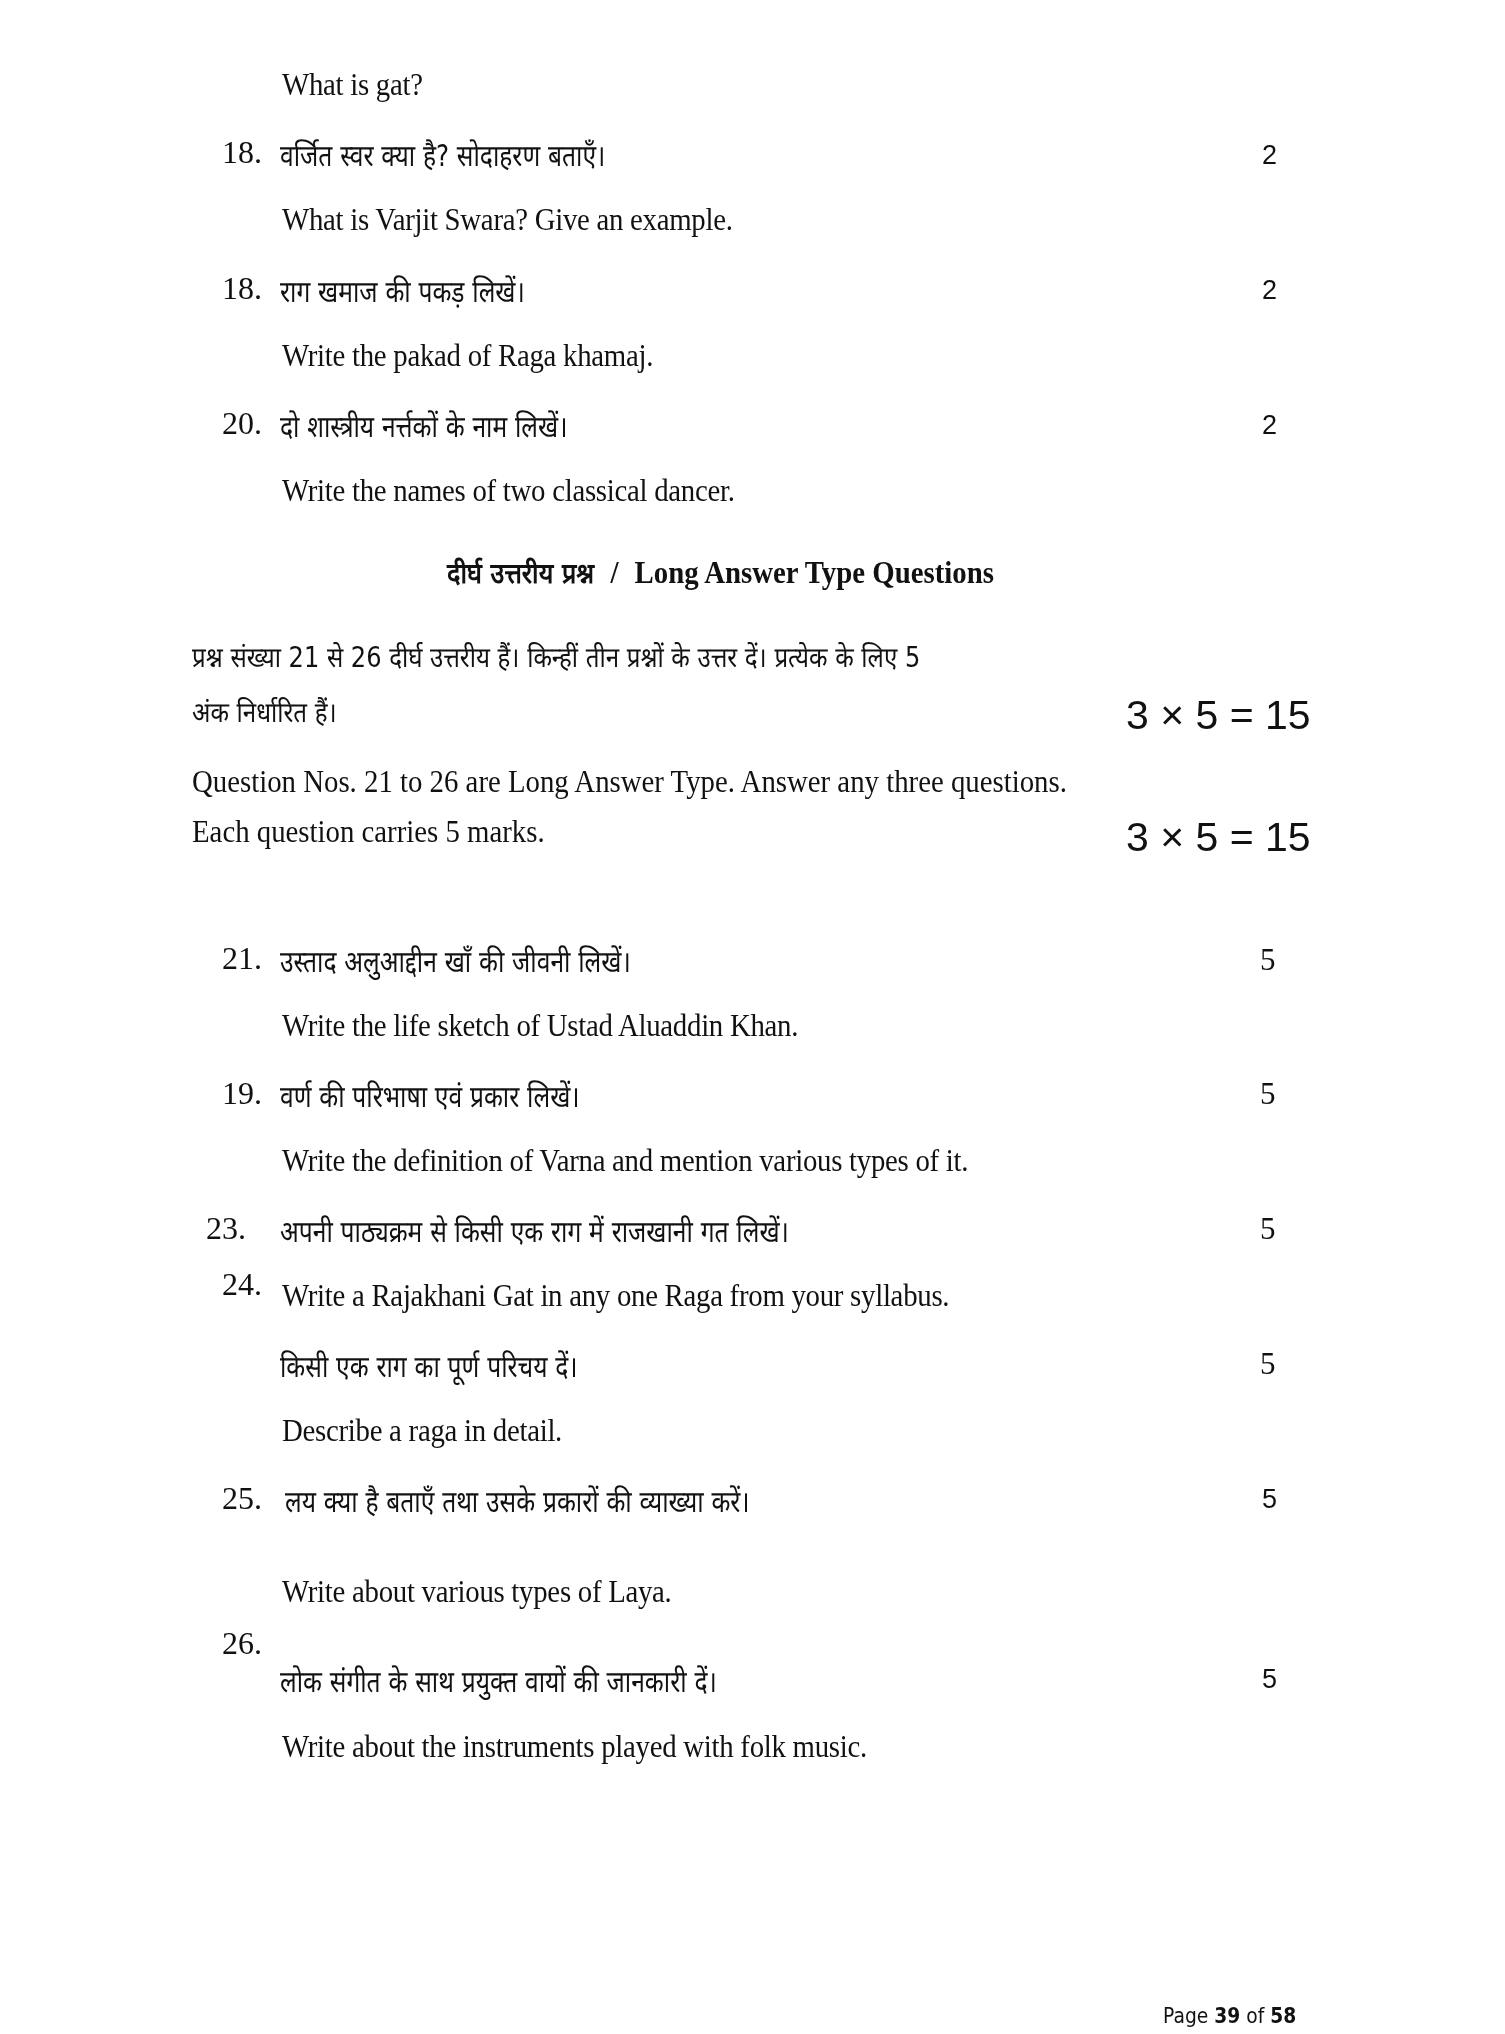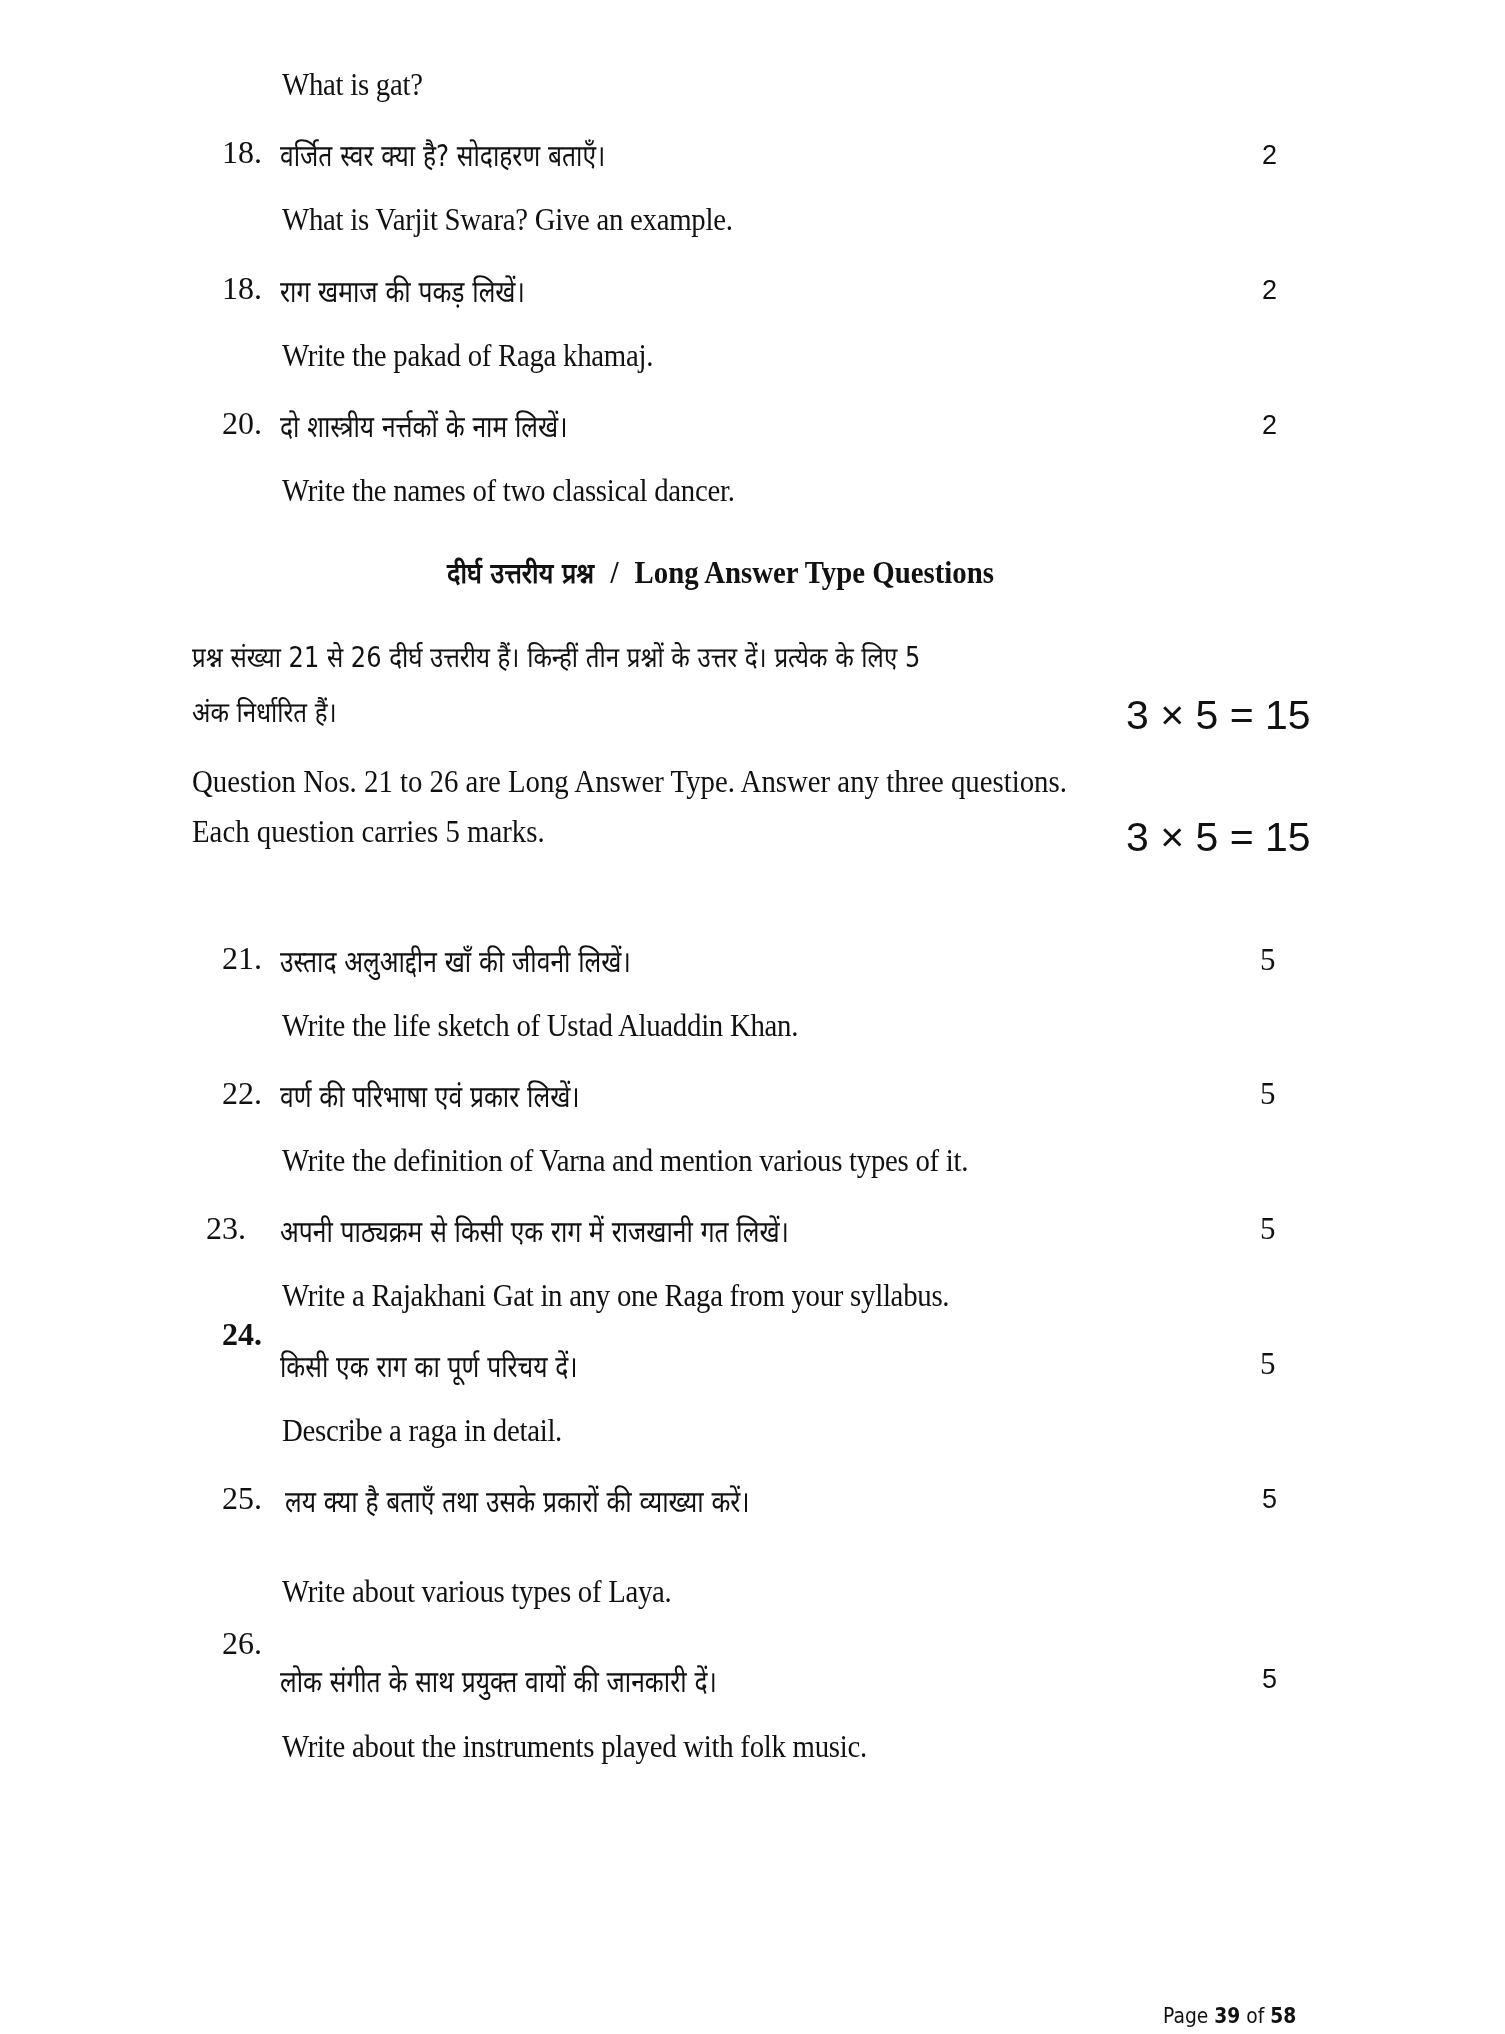--- a/index.html
+++ b/index.html
@@ -127,35 +127,35 @@
   </div>
 
   <div>
     <span class="abs qnum" style="left:222px; top:940px;">21.</span>
     <span class="abs hi" style="left:280px; top:940px;">उस्ताद अलुआद्दीन खाँ की जीवनी लिखें।</span>
     <span class="mark-serif" style="left:1260px; top:942px;">5</span>
     <span class="abs en" style="left:282px; top:1007px;">Write the life sketch of Ustad Aluaddin Khan.</span>
   </div>
 
   <div>
-    <span class="abs qnum" style="left:222px; top:1075px;">22.</span>
+    <span class="abs qnum" style="left:222px; top:1075px;">19.</span>
     <span class="abs hi" style="left:280px; top:1075px;">वर्ण की परिभाषा एवं प्रकार लिखें।</span>
     <span class="mark-serif" style="left:1260px; top:1076px;">5</span>
     <span class="abs en" style="left:282px; top:1142px;">Write the definition of Varna and mention various types of it.</span>
   </div>
 
   <div>
     <span class="abs qnum" style="left:206px; top:1210px;">23.</span>
     <span class="abs hi" style="left:280px; top:1210px;">अपनी पाठ्यक्रम से किसी एक राग में राजखानी गत लिखें।</span>
     <span class="mark-serif" style="left:1260px; top:1211px;">5</span>
     <span class="abs en" style="left:282px; top:1277px;">Write a Rajakhani Gat in any one Raga from your syllabus.</span>
   </div>
 
   <div>
-    <span class="abs qnum" style="left:222px; top:1316px;font-weight:bold;">24.</span>
+    <span class="abs qnum" style="left:222px; top:1266px;">24.</span>
     <span class="abs hi" style="left:280px; top:1345px;">किसी एक राग का पूर्ण परिचय दें।</span>
     <span class="mark-serif" style="left:1260px; top:1346px;">5</span>
     <span class="abs en" style="left:282px; top:1412px;">Describe a raga in detail.</span>
   </div>
 
   <div>
     <span class="abs qnum" style="left:222px; top:1480px;">25.</span>
     <span class="abs hi" style="left:285px; top:1480px;">लय क्या है बताएँ तथा उसके प्रकारों की व्याख्या करें।</span>
     <span class="mark" style="left:1262px; top:1484px;">5</span>
     <span class="abs en" style="left:282px; top:1573px;">Write about various types of Laya.</span>

